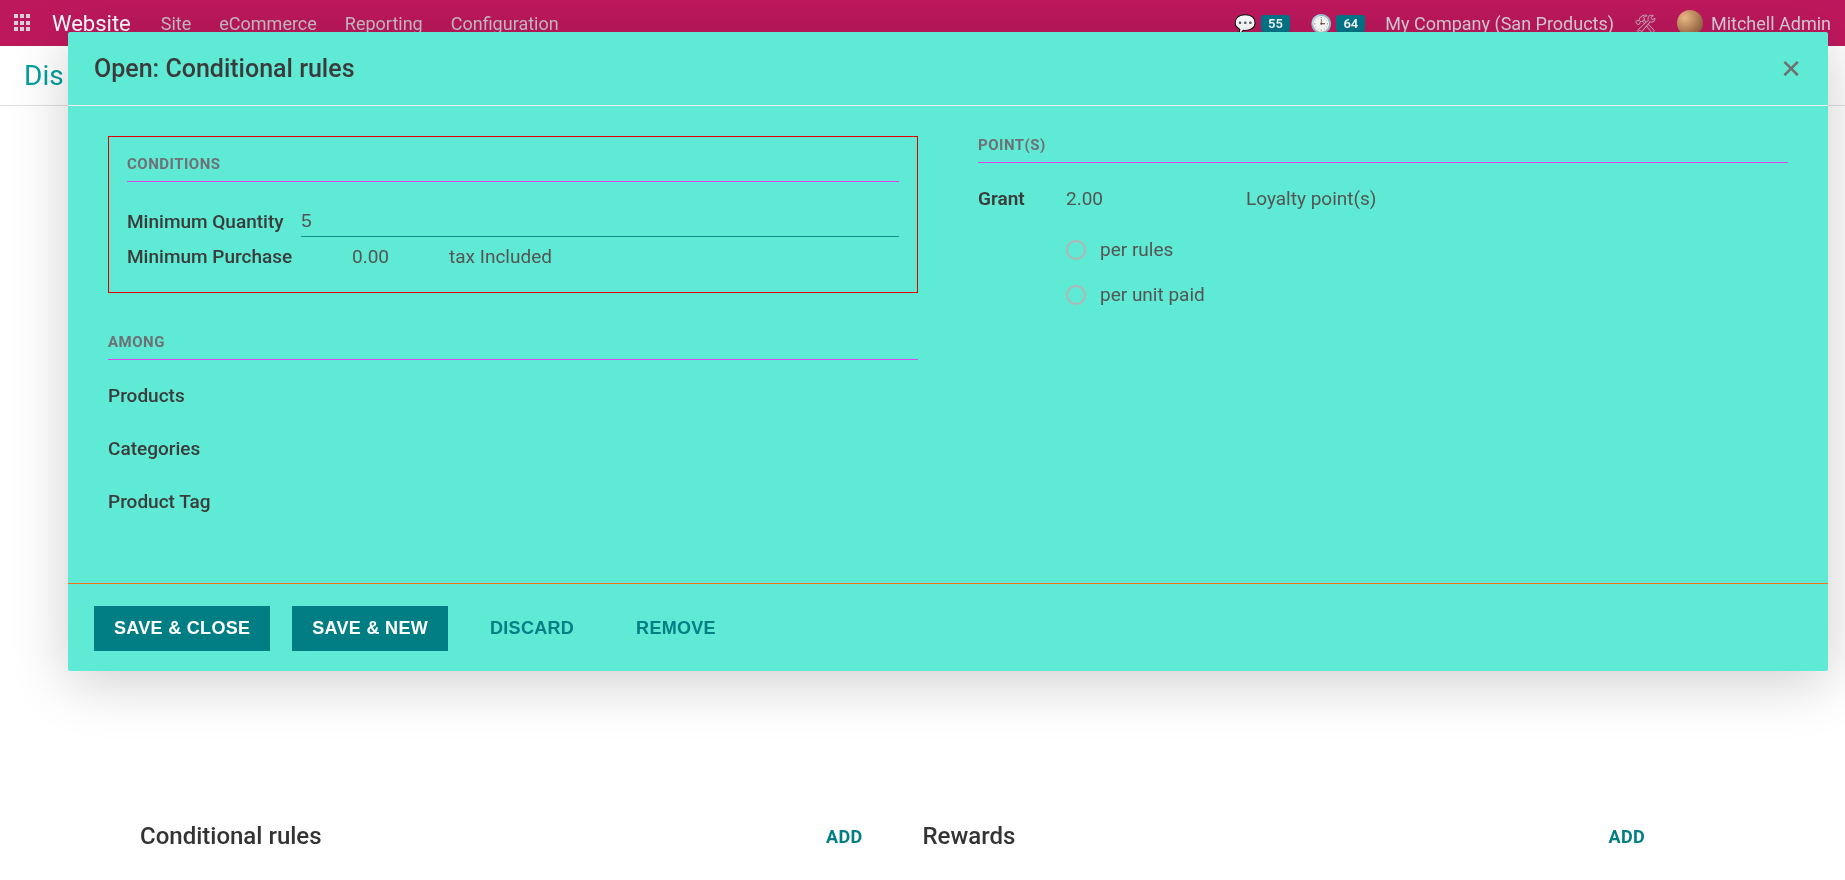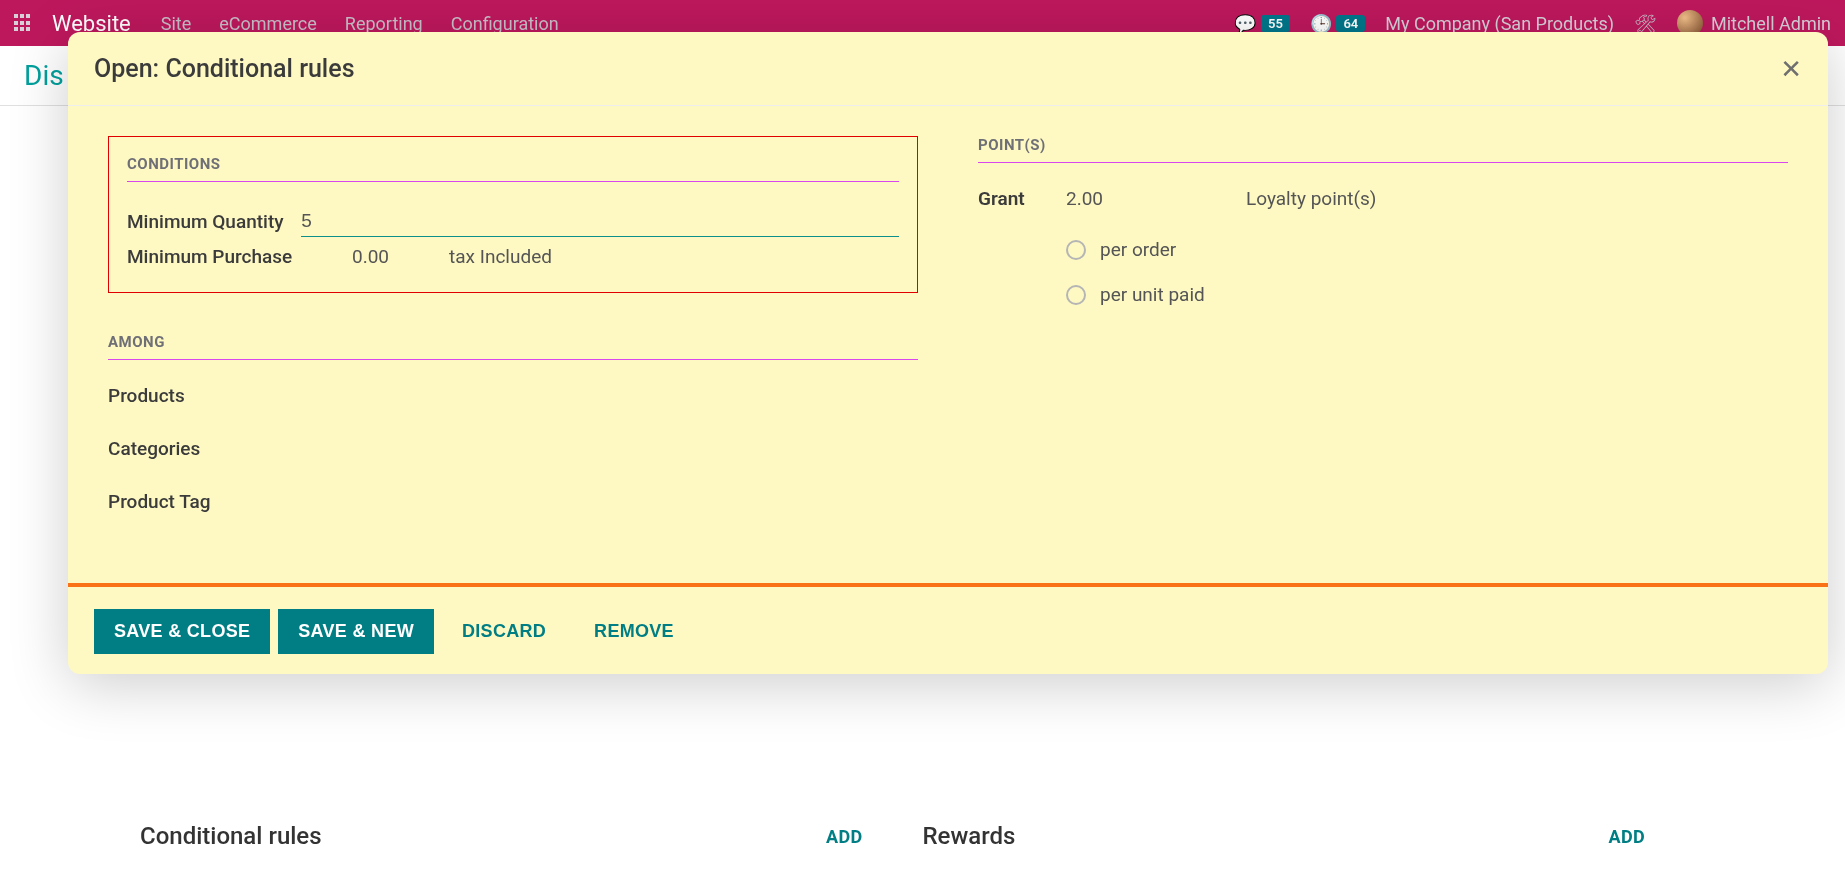--- a/index.html
+++ b/index.html
@@ -111,23 +111,23 @@
     font-weight: 700;
     font-size: 18px;
     letter-spacing: 0.3px;
   }
   
   .modal {
     position: absolute;
     top: 32px;
     left: 68px;
     width: 1760px;
-    background: #fef9c3;
+    background: #5eead4;
     box-shadow: 0 10px 60px rgba(0,0,0,0.2);
-    border-radius: 12px;
+    border-radius: 2px;
     z-index: 10;
     padding-bottom: 10px;
   }
   .modal-header {
     display:flex;
     align-items:center;
     padding: 22px 26px 22px 26px;
     border-bottom: 1px solid #eee;
   }
   .modal-title {
@@ -229,25 +229,25 @@
     border-color: #017e84;
   }
   .radio-circle.checked::after {
     content:"";
     width: 10px; height:10px;
     background:#017e84;
     border-radius:50%;
   }
   
   .modal-footer {
-    border-top: 4px solid #f97316;
+    border-top: 1px solid #f97316;
     padding: 22px 26px 10px 26px;
     display:flex;
     align-items:center;
-    gap: 8px;
+    gap: 22px;
   }
   .btn {
     font-size: 18px;
     font-weight: 600;
     padding: 12px 20px;
     border: none;
     cursor:pointer;
     letter-spacing: 0.3px;
   }
   .btn-primary {
@@ -360,21 +360,21 @@
     <div class="col">
       <div class="section-title">POINT(S)</div>
       <div class="grant-row">
         <div class="lbl">Grant</div>
         <div class="val">2.00</div>
         <div class="unit">Loyalty point(s)</div>
       </div>
       <div class="radio-group">
         <div class="radio-item">
           <span class="radio-circle"></span>
-          <span>per order</span>
+          <span>per rules</span>
         </div>
         <div class="radio-item">
           <span class="radio-circle"></span>
           <span>per unit paid</span>
         </div>
       </div>
     </div>
   </div>
 
   <div class="modal-footer">

